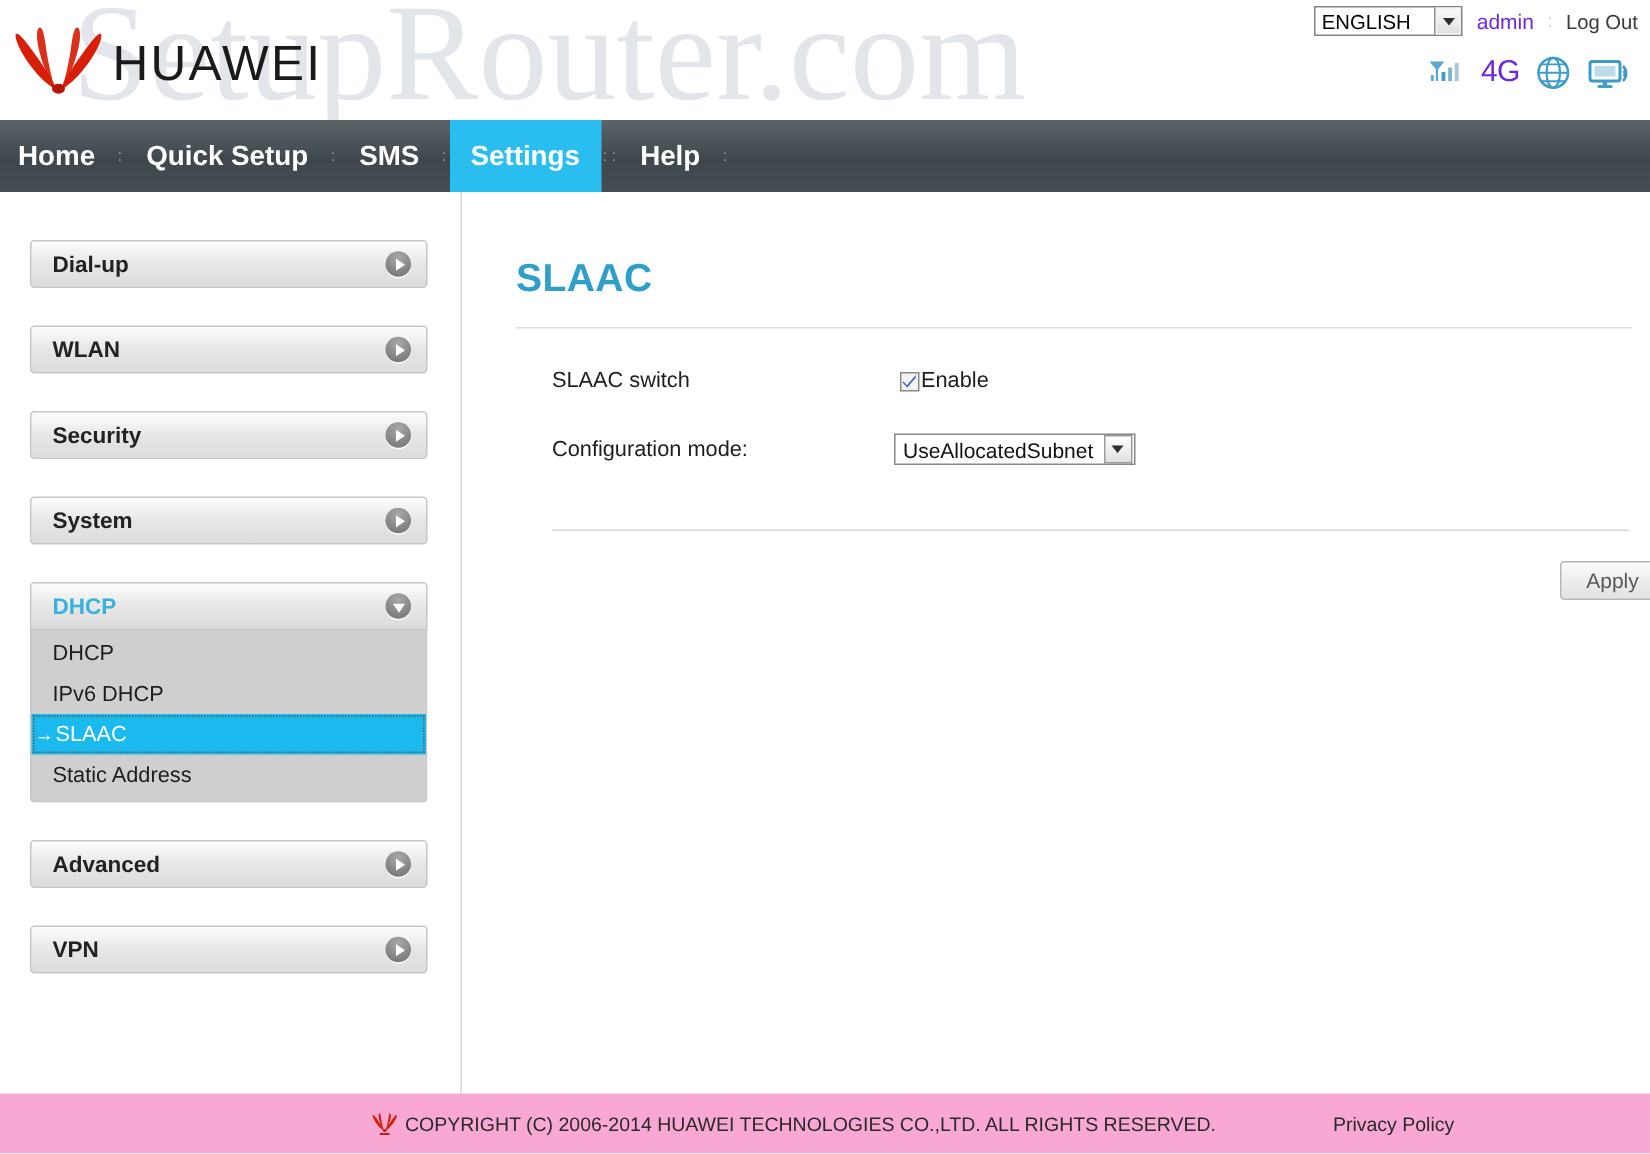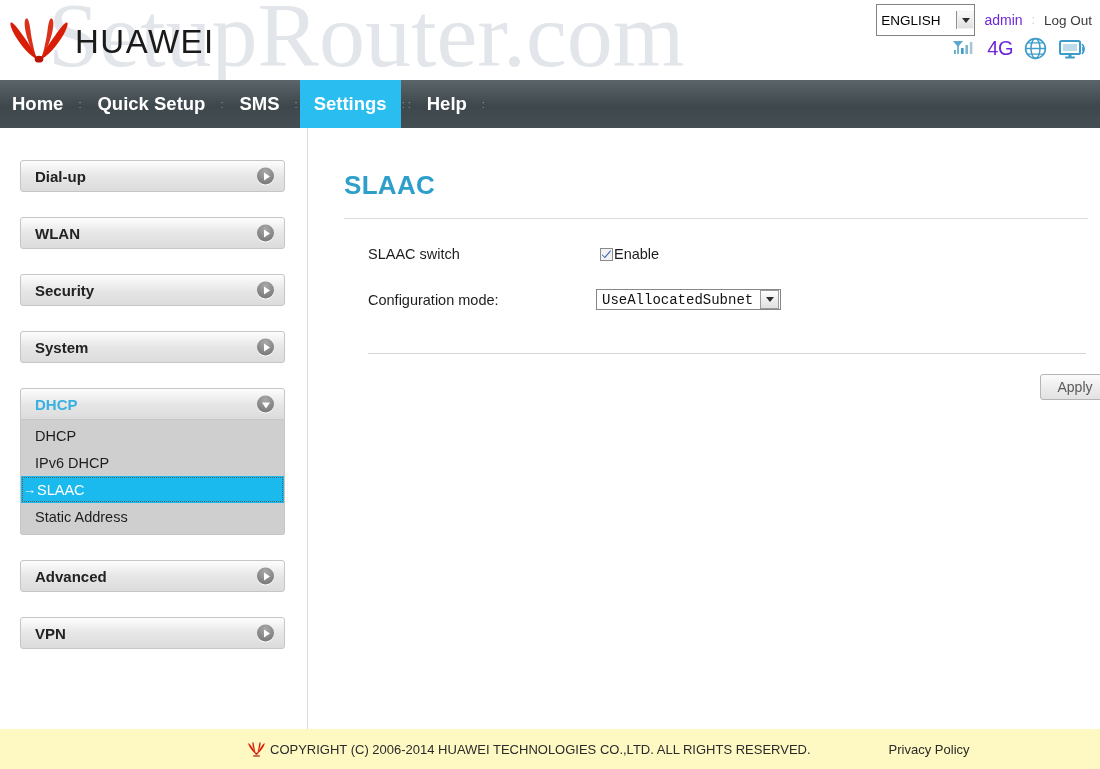--- a/index.html
+++ b/index.html
@@ -63,21 +63,21 @@
     align-items: center;
     gap: 9px;
     z-index: 6;
   }
   #lang-select {
     font-family: "Liberation Sans", sans-serif;
     font-size: 13.5px;
     color: #000;
     background: #fff;
     border: 1px solid #828282;
-    height: 32px;
+    height: 20px;
     padding: 0 0 0 4px;
     display: flex;
     align-items: center;
     box-sizing: border-box;
   }
   #lang-select .lang-label { padding-right: 16px; }
   #lang-select .lang-arrow {
     width: 17px;
     height: 18px;
     border: 1px solid #8f8f8f;
@@ -320,21 +320,21 @@
     min-width: 152px;
     border: 1px solid #868686;
     background: #ffffff;
     display: flex;
     align-items: center;
     box-sizing: border-box;
     font-size: 14px;
     color: #111;
     cursor: pointer;
   }
-  #cfg-select .sel-val { padding: 0 7px 0 5px; white-space: nowrap; font-family: Liberation Mono, monospace; }
+  #cfg-select .sel-val { padding: 0 7px 0 5px; white-space: nowrap; }
   #cfg-select .sel-arrow {
     width: 19px;
     height: 19px;
     margin-left: auto;
     margin-right: 1px;
     border: 1px solid #9a9a9a;
     background: linear-gradient(#fdfdfd, #e0e0e0);
     display: flex; align-items: center; justify-content: center;
     box-sizing: border-box;
   }
@@ -364,21 +364,21 @@
     align-items: center;
     justify-content: center;
     cursor: pointer;
     box-sizing: border-box;
   }
 
   
   #footer {
     position: relative;
     height: 40px;
-    background: #fef9c3;
+    background: #f9a8d4;
     display: flex;
     align-items: center;
   }
   #footer-inner {
     display: flex;
     align-items: center;
     margin-left: 248px;
     width: 100%;
   }
   #foot-logo { width: 17px; height: 15px; display: block; }

